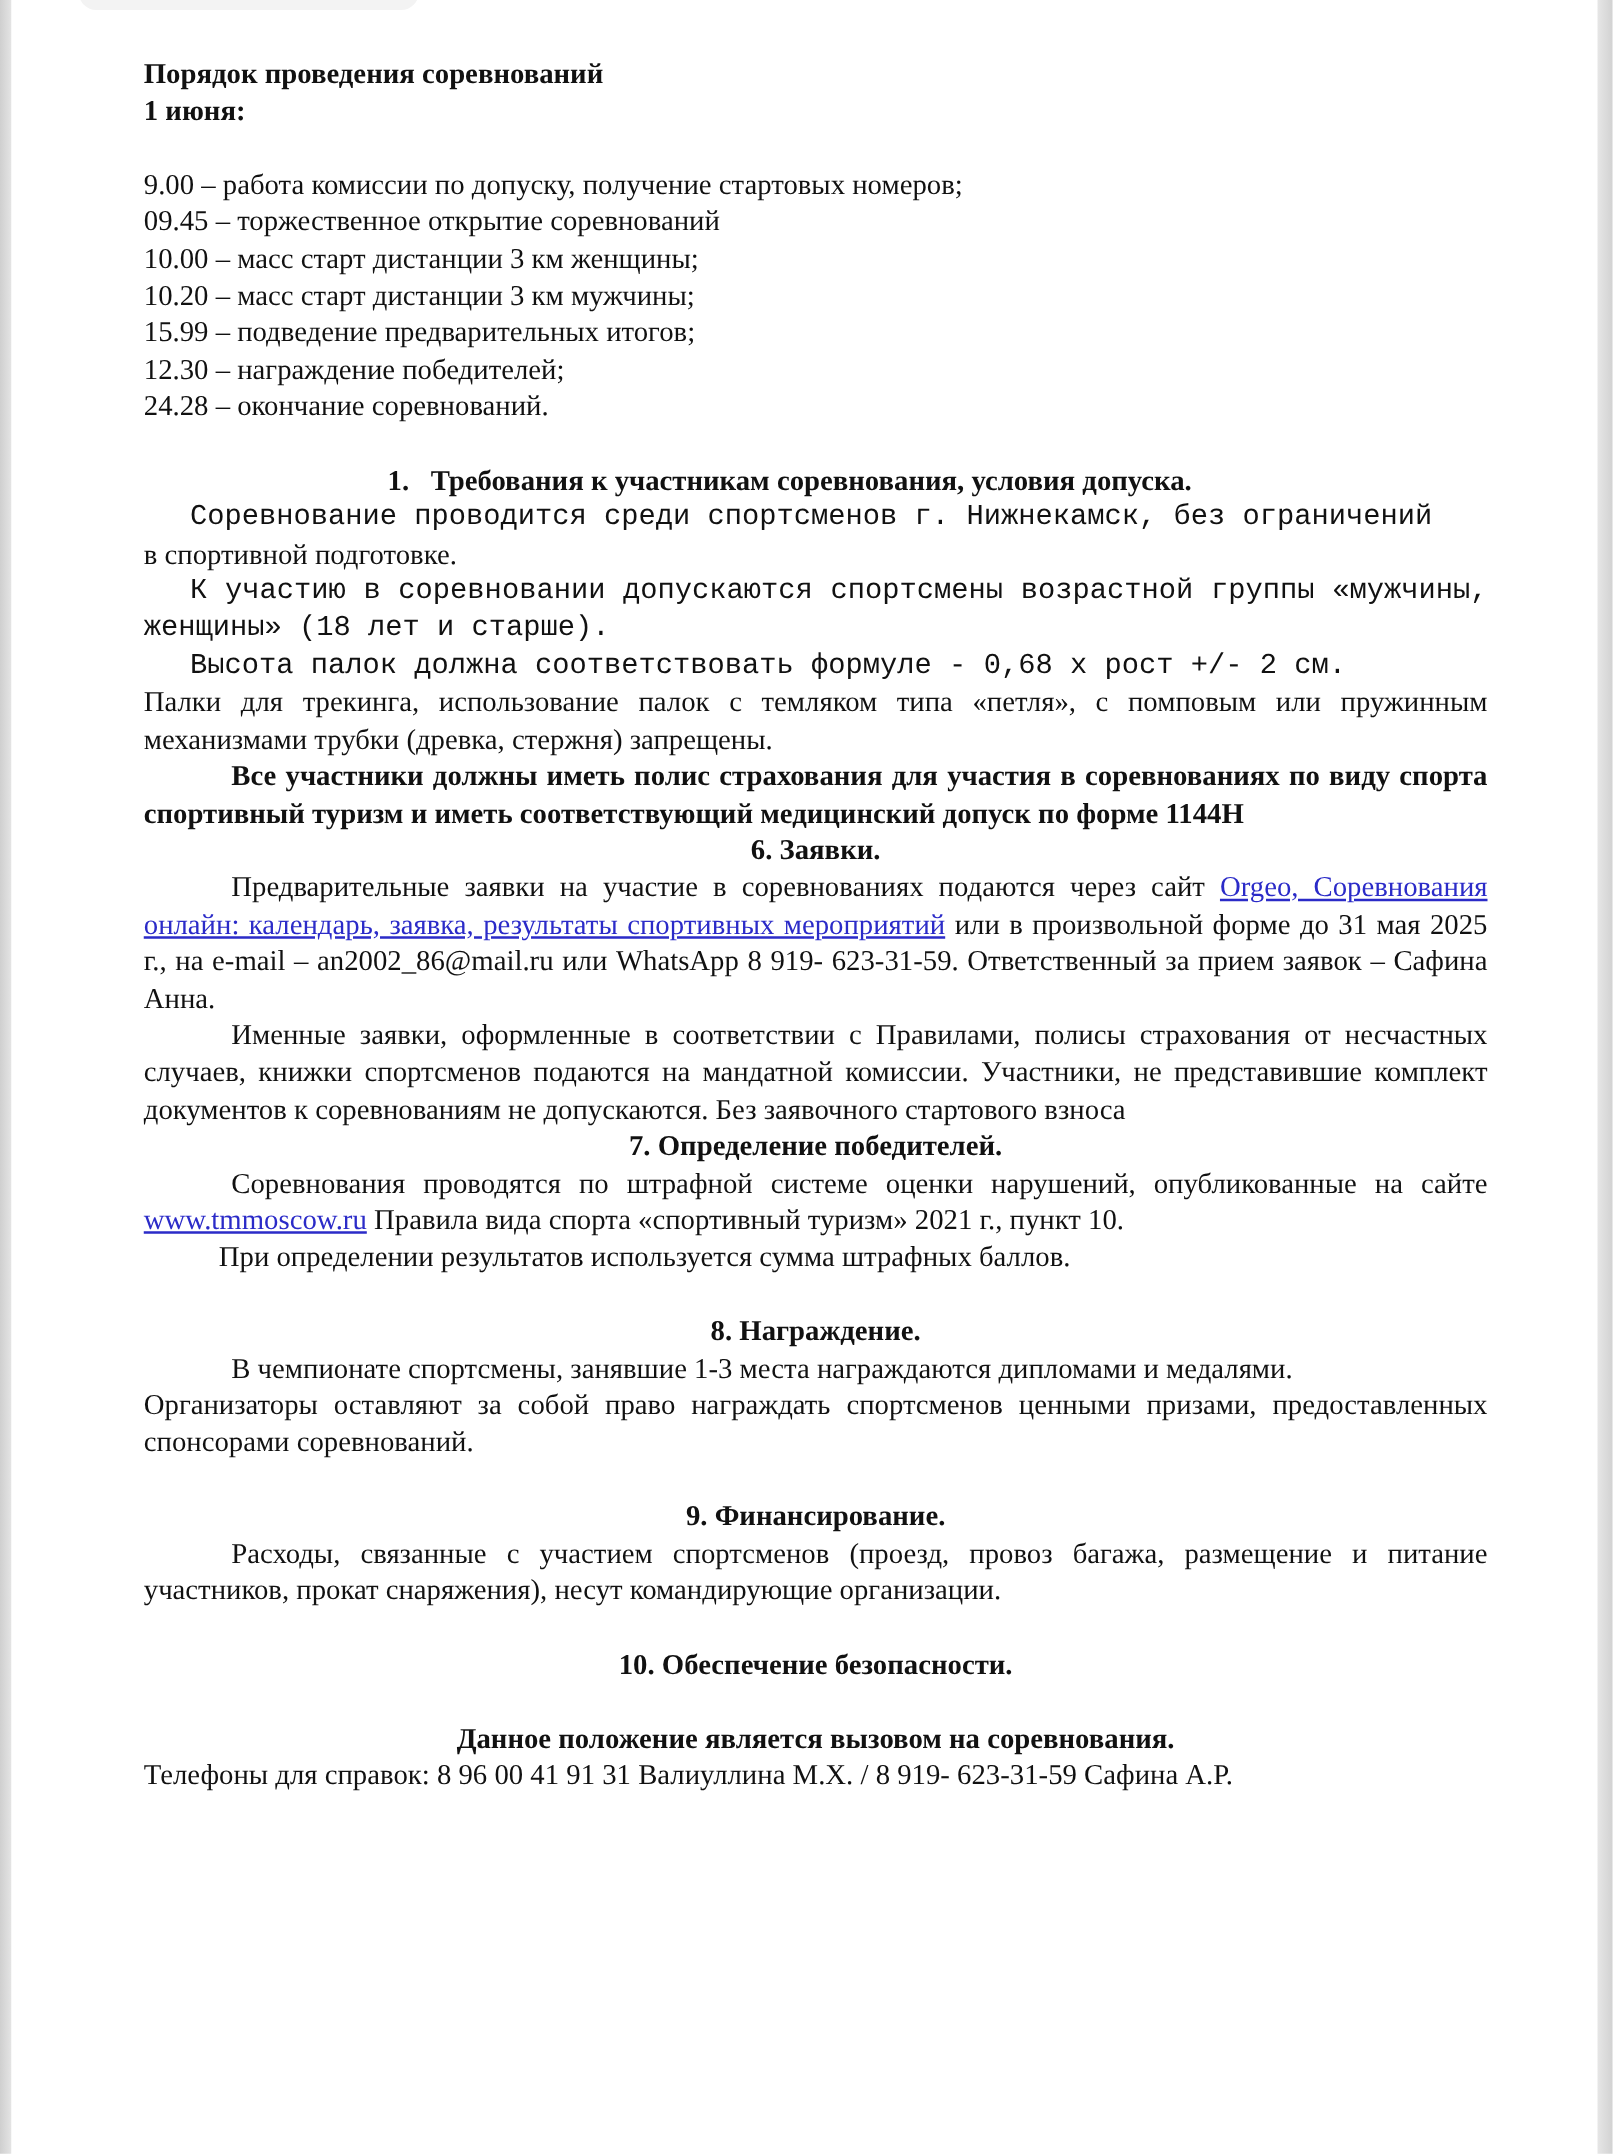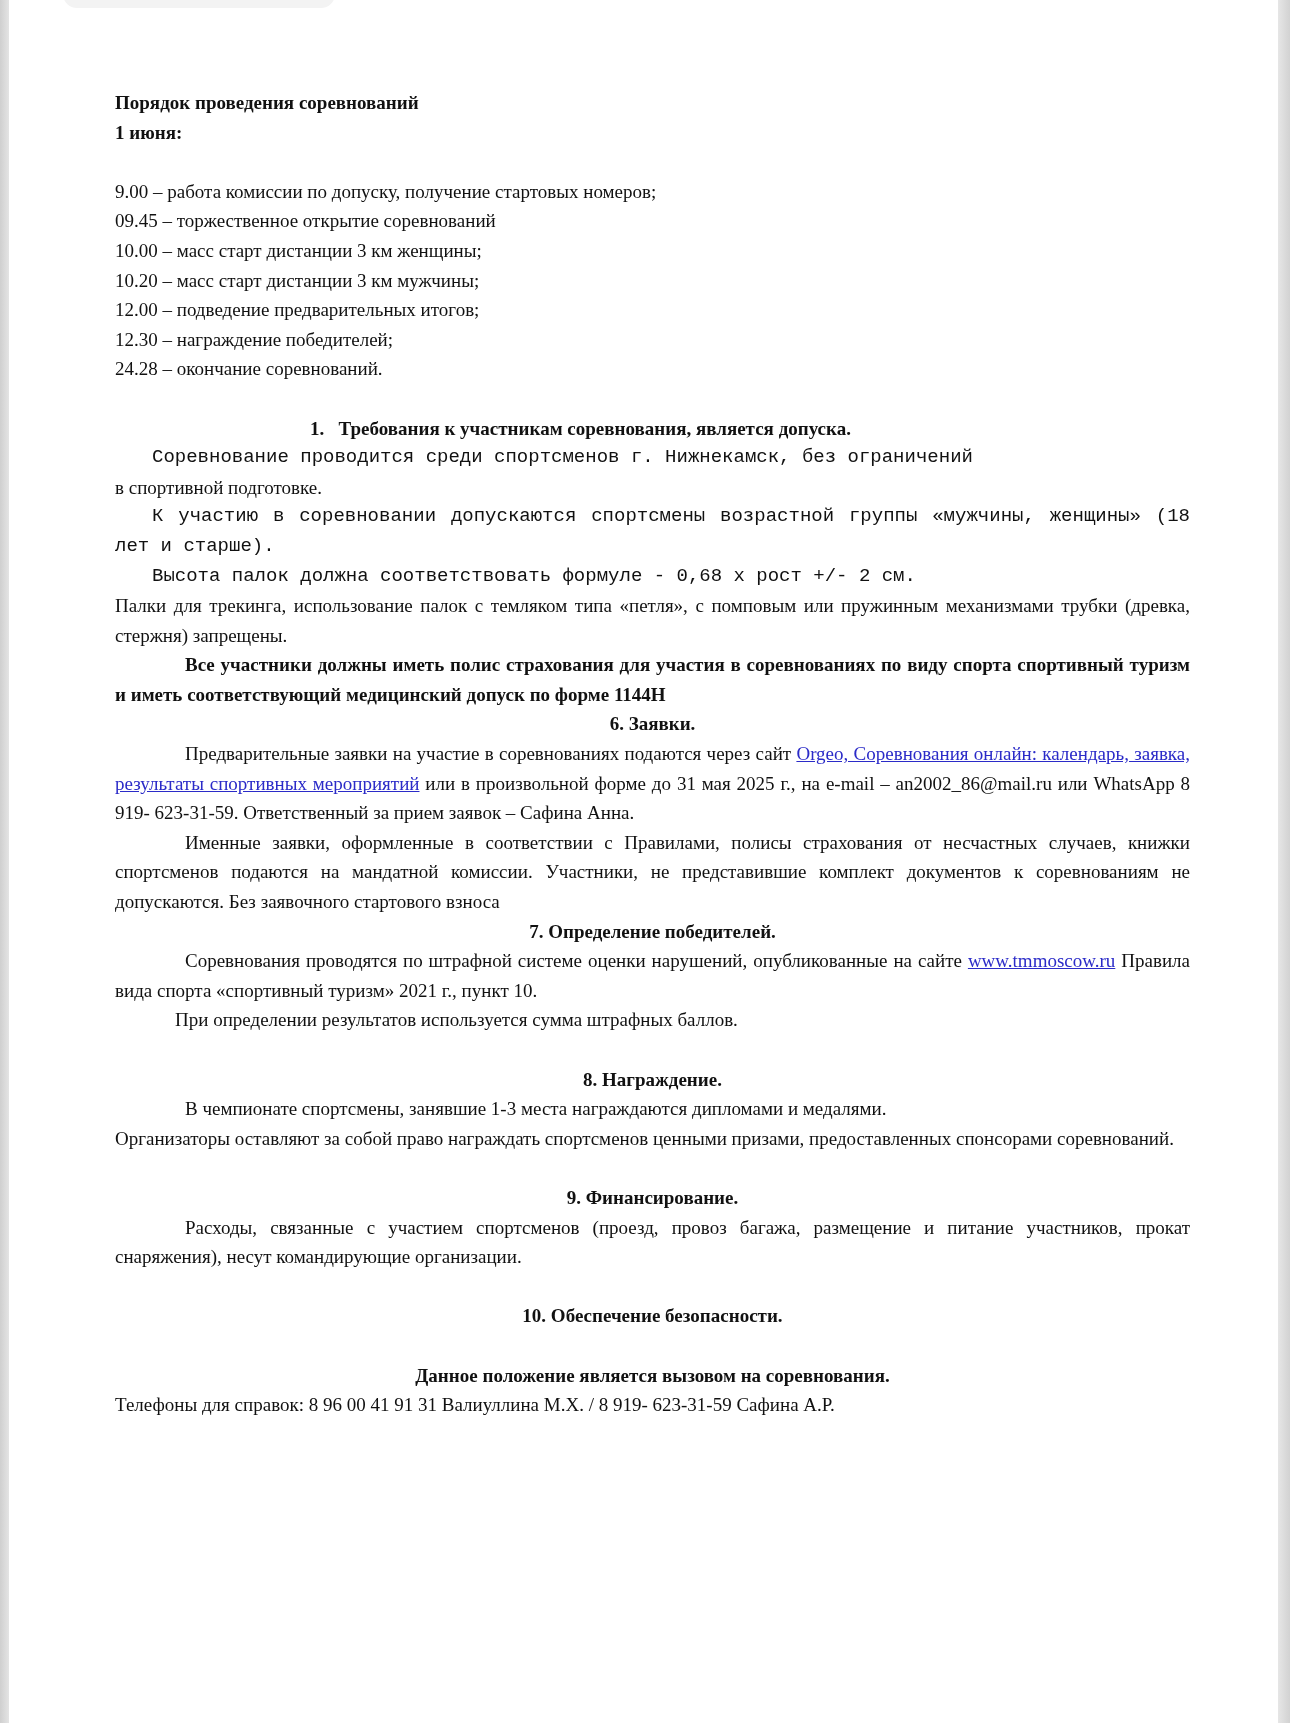--- a/index.html
+++ b/index.html
@@ -16,21 +16,21 @@
     .edge-right {
       position: absolute; right: 0; top: 0; width: 12px; height: 1723px;
       background: linear-gradient(to right, #e6e6e6, #d2d2d2);
     }
     .top-pill {
       position: absolute; left: 63px; top: -30px; width: 272px; height: 38px;
       background: #f3f3f3; border-radius: 0 0 14px 14px;
     }
     .page {
       position: absolute; left: 115px; top: 44px; width: 1075px;
-      font-size: 19px; line-height: 29.6px; margin-top: 44px;
+      font-size: 23px; line-height: 29.6px;
     }
     .b { font-weight: bold; }
     .center { text-align: center; }
     .justify { text-align: justify; text-align-last: left; }
     .ind1 { text-indent: 37px; font-family: Liberation Mono, monospace; }
     .ind2 { text-indent: 70px; }
     .gap { height: 29.6px; }
     p { margin: 0; }
     a, .link { color: #2b2bc8; text-decoration: underline; }
     .sched-line { white-space: nowrap; }
@@ -46,27 +46,27 @@
 
   <p class="b">Порядок проведения соревнований</p>
   <p class="b">1 июня:</p>
   <div class="gap"></div>
 
   <div>
     <p class="sched-line"><span>9.00</span><span> – </span><span>работа комиссии по допуску, получение стартовых номеров;</span></p>
     <p class="sched-line"><span>09.45</span><span> – </span><span>торжественное открытие соревнований</span></p>
     <p class="sched-line"><span>10.00</span><span> – </span><span>масс старт дистанции 3 км женщины;</span></p>
     <p class="sched-line"><span>10.20</span><span> – </span><span>масс старт дистанции 3 км мужчины;</span></p>
-    <p class="sched-line"><span>12.00</span><span> – </span><span>подведение предварительных итогов;</span></p>
+    <p class="sched-line"><span>15.99</span><span> – </span><span>подведение предварительных итогов;</span></p>
     <p class="sched-line"><span>12.30</span><span> – </span><span>награждение победителей;</span></p>
     <p class="sched-line"><span>24.28</span><span> – </span><span>окончание соревнований.</span></p>
   </div>
   <div class="gap"></div>
 
-  <p class="b" style="padding-left:195px;"><span>1.</span>&nbsp;&nbsp;&nbsp;<span>Требования к участникам соревнования, является допуска.</span></p>
+  <p class="b" style="padding-left:195px;"><span>1.</span>&nbsp;&nbsp;&nbsp;<span>Требования к участникам соревнования, условия допуска.</span></p>
   <p class="ind1"><span>Соревнование проводится среди спортсменов г. Нижнекамск, без ограничений</span></p>
   <p>в спортивной подготовке.</p>
   <p class="justify ind1">К участию в соревновании допускаются спортсмены возрастной группы «мужчины, женщины» (18 лет и старше).</p>
   <p class="ind1">Высота палок должна соответствовать формуле - 0,68 х рост +/- 2 см.</p>
   <p class="justify">Палки для трекинга,  использование палок с темляком типа «петля», с помповым или пружинным механизмами трубки (древка, стержня) запрещены.</p>
   <p class="justify ind2 b">Все участники должны иметь полис страхования для участия в соревнованиях по виду спорта спортивный туризм и иметь соответствующий медицинский допуск по форме 1144Н</p>
 
   <p class="b center">6. Заявки.</p>
   <p class="justify ind2"><span>Предварительные заявки на участие в соревнованиях подаются через сайт </span><a class="link">Orgeo, Соревнования онлайн: календарь, заявка, результаты спортивных мероприятий</a><span> или в произвольной форме до 31 мая 2025 г., на e-mail –  an2002_86@mail.ru или  WhatsApp 8 919- 623-31-59.  Ответственный за прием заявок – Сафина Анна.</span></p>
   <p class="justify ind2">Именные заявки, оформленные в соответствии с Правилами, полисы страхования от несчастных случаев, книжки спортсменов подаются на мандатной комиссии. Участники, не представившие комплект документов к соревнованиям не допускаются. Без заявочного стартового взноса</p>

